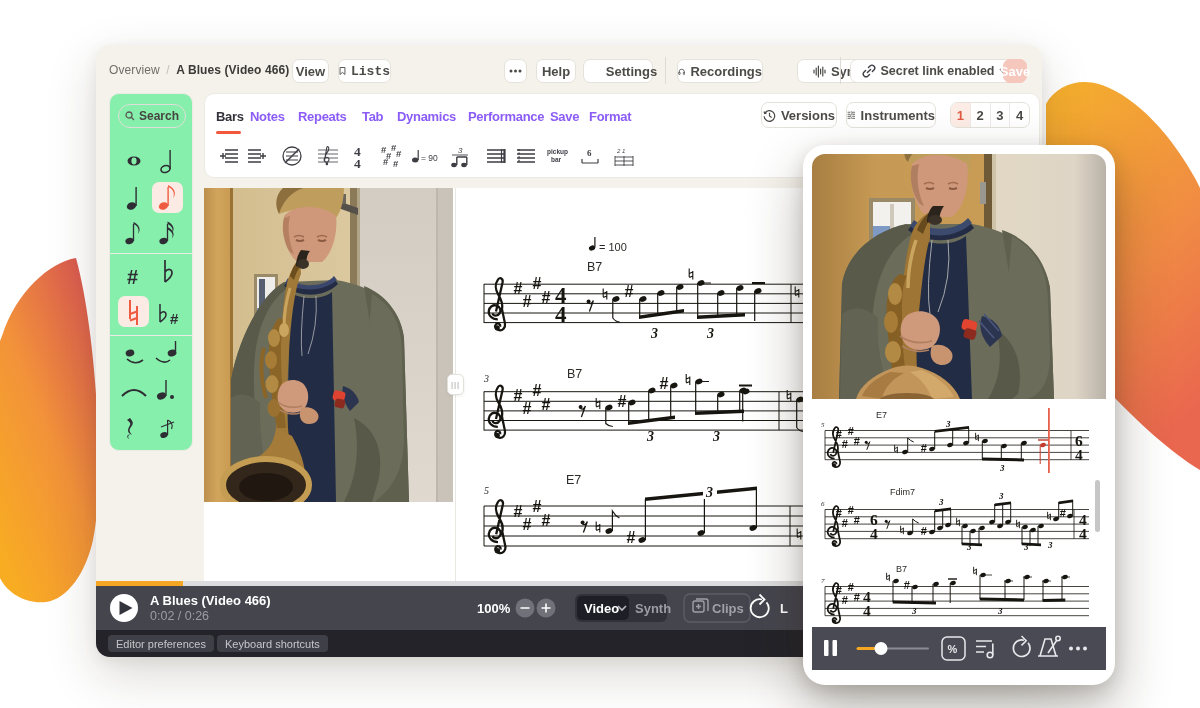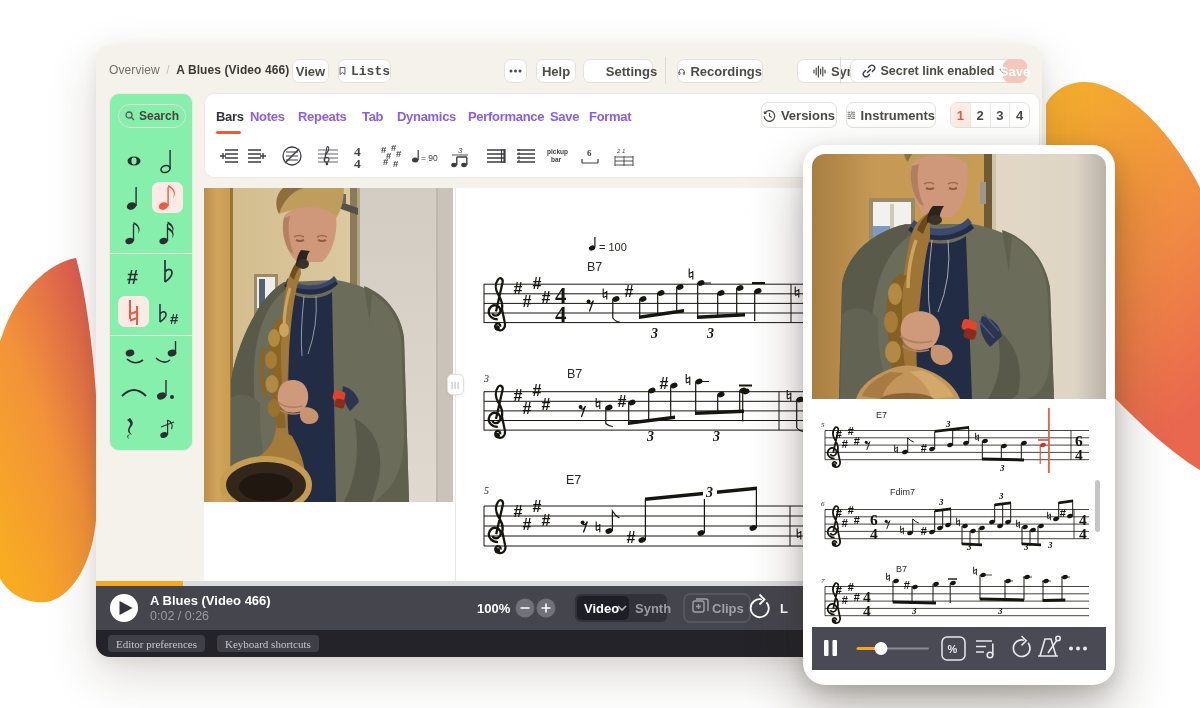--- a/index.html
+++ b/index.html
@@ -51,21 +51,21 @@
     border:1px solid #e3e1db; border-radius:5px; box-shadow:0 1px 3px rgba(0,0,0,.08);
     font-size:8px; color:#9a9994; display:flex; align-items:center; justify-content:center; letter-spacing:1px;}
 
   
   #ptrack { position:absolute; left:0; top:536px; width:946px; height:5px; background:#dcdcde; }
   #pfill  { position:absolute; left:0; top:0; width:87px; height:5px; background:#f5a623; }
   #player { position:absolute; left:0; top:541px; width:946px; height:44px; background:#45454e; }
   #botbar { position:absolute; left:0; top:585px; width:946px; height:27px; background:#232329;
     border-radius:0 0 14px 14px; }
   .pill { position:absolute; top:5px; height:17px; background:#3f3f47; border-radius:4px;
-    color:#c6c6cc; font-size:11px; display:flex; align-items:center; padding:0 8px;font-family:Liberation Serif, serif; }
+    color:#c6c6cc; font-size:11px; display:flex; align-items:center; padding:0 8px; }
 
   
   #phone { position:absolute; left:803px; top:145px; width:312px; height:540px;
     background:#fff; border-radius:22px; z-index:5;
     box-shadow:0 25px 55px rgba(50,38,25,.33), 0 6px 18px rgba(50,38,25,.16); }
   #pvideo { position:absolute; left:9px; top:9px; width:294px; height:245px; overflow:hidden; border-radius:13px 13px 0 0;}
   #pnotes { position:absolute; left:9px; top:254px; width:294px; height:228px; background:#fff; overflow:hidden;}
   #pctrl  { position:absolute; left:9px; top:482px; width:294px; height:43px; background:#4a4a54; }
   #pscroll { position:absolute; left:292px; top:335px; width:5px; height:52px; background:#c6c6c6; border-radius:3px; }
 </style>

